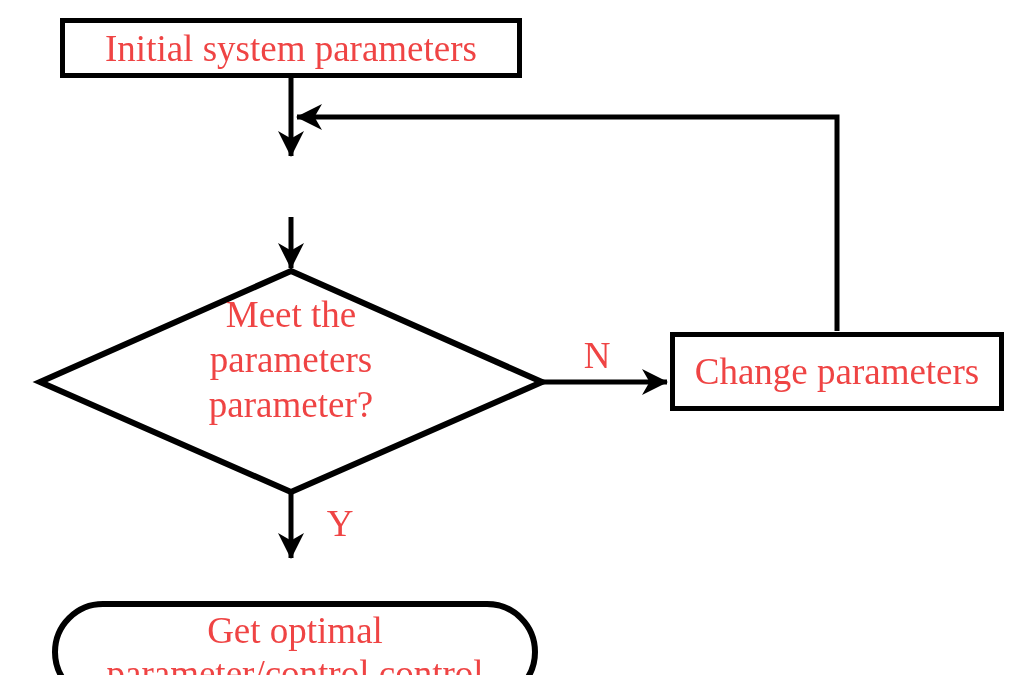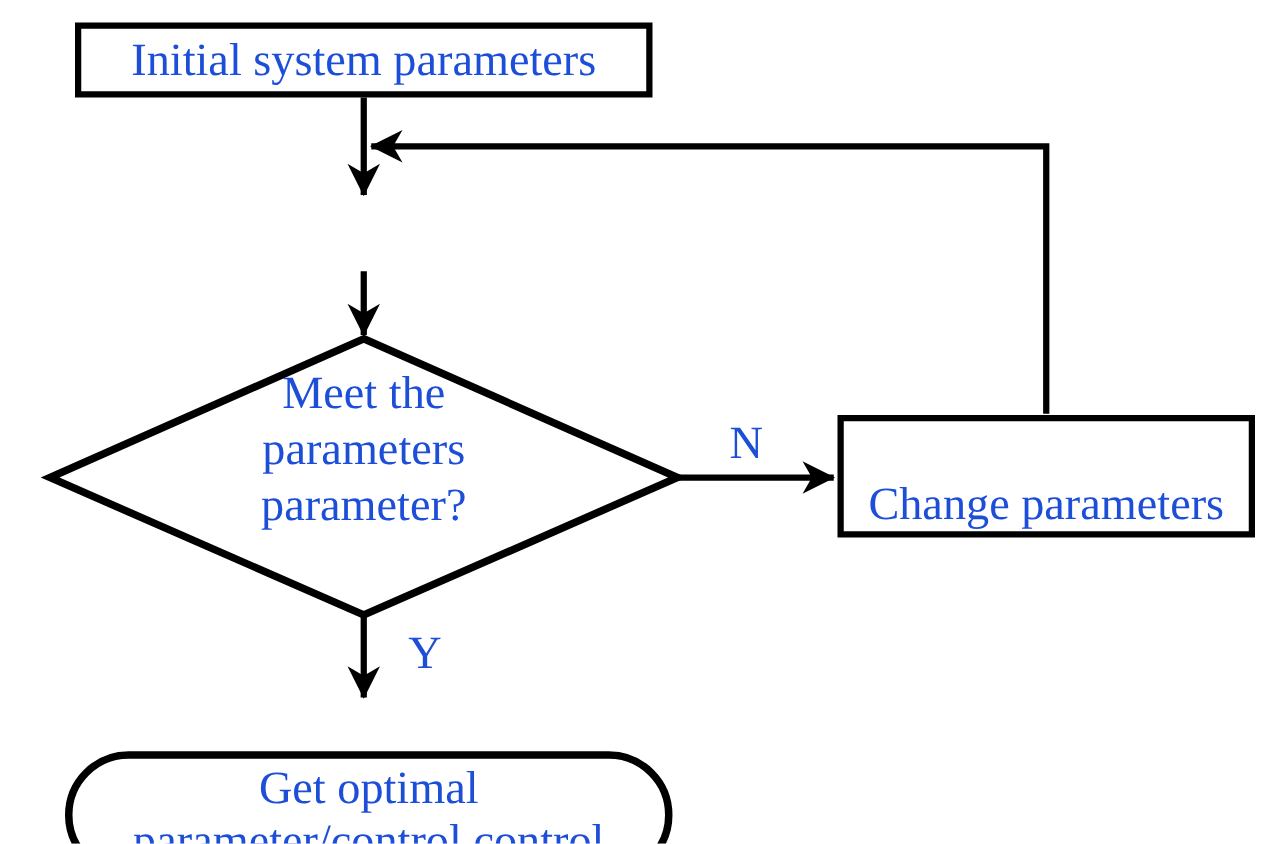--- a/index.html
+++ b/index.html
@@ -1,21 +1,21 @@
 <!DOCTYPE html>
 <html><head>
 <meta charset="utf-8">
 <style>
   html, body { margin: 0; padding: 0; background: #ffffff; }
   .canvas {
     position: relative;
     width: 1024px;
     height: 675px;
     background: #ffffff;
-    color: #1d4ed8;
+    color: #ef4444;
     font-family: "Liberation Serif", "DejaVu Serif", serif;
     overflow: hidden;
   }
   svg.wires {
     position: absolute;
     left: 0; top: 0;
     width: 1024px; height: 675px;
   }
   .node {
     position: absolute;
@@ -24,21 +24,21 @@
     border: 5px solid #000000;
     display: flex;
     align-items: center;
     justify-content: center;
     font-size: 37px;
     white-space: nowrap;
     text-align: center;
   }
   .node-initial { left: 60px;  top: 18px;  width: 462px; height: 60px; }
   .node-dp      { left: 14px;  top: 158px; width: 546px; height: 60px; }
-  .node-change  { left: 670px; top: 332px; width: 334px; height: 98px; align-items: flex-end; }
+  .node-change  { left: 670px; top: 332px; width: 334px; height: 79px; }
   .node-result  {
     left: 52px; top: 561px; width: 486px; height: 102px;
     border-width: 6px;
     border-radius: 51px;
     flex-direction: column;
     line-height: 43px;
     margin-top: 40px;
   }
   .decision-text {
     position: absolute;

